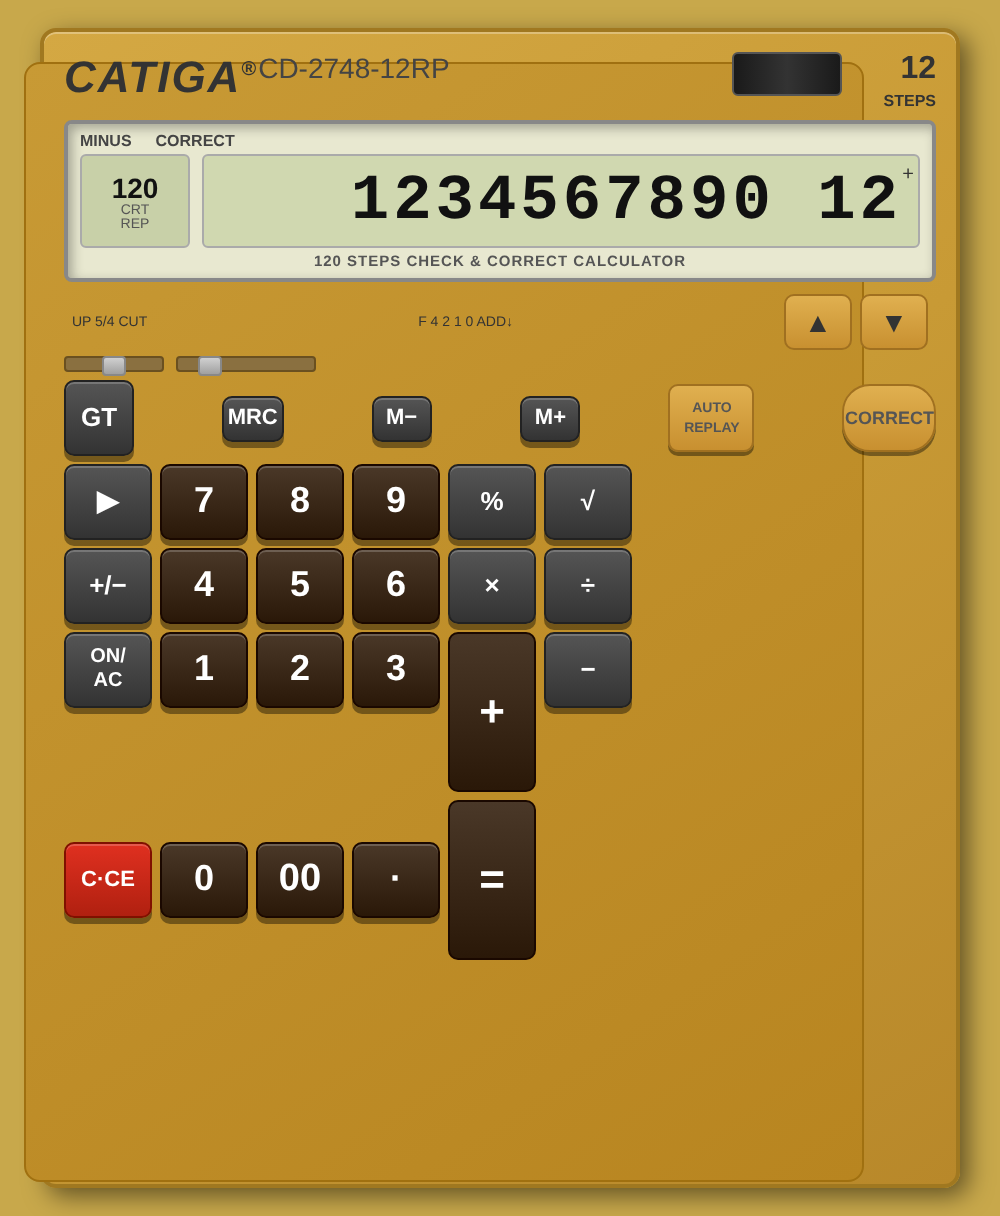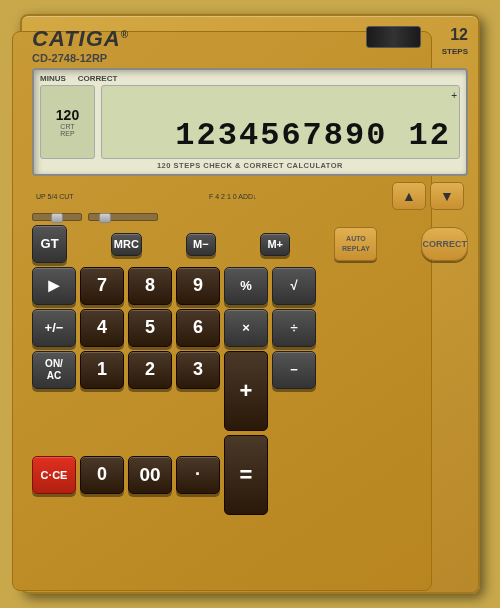--- a/index.html
+++ b/index.html
@@ -50,23 +50,23 @@
       letter-spacing: 1px;
       font-style: italic;
     }
 
     .brand-logo sup {
       font-size: 10px;
       font-style: normal;
     }
 
     .model-number {
-      font-size: 11px;
+      font-size: 14px;
       color: #444;
-      font-weight: bold;
+      font-weight: normal;
     }
 
     .solar-panel {
       width: 55px;
       height: 22px;
       background: linear-gradient(90deg, #1a1a1a, #333, #1a1a1a);
       border-radius: 3px;
       border: 1px solid #555;
     }
 
@@ -107,21 +107,20 @@
       justify-content: flex-end;
       position: relative;
     }
 
     .display-number-text {
       font-size: 32px;
       font-weight: 900;
       color: #111;
       font-family: 'Courier New', monospace;
       letter-spacing: 2px;
-      margin-top: 27px;
     }
 
     .display-plus {
       position: absolute;
       top: 4px;
       right: 2px;
       font-size: 10px;
       color: #333;
     }
 
@@ -345,21 +344,21 @@
 
     .header-row {
       display: flex;
       align-items: flex-start;
       justify-content: space-between;
       margin-bottom: 4px;
     }
 
     .brand-section {
       display: flex;
-      flex-direction: column;
+      flex-direction: row;
     }
 
     .right-section {
       display: flex;
       align-items: flex-start;
       gap: 21px;
     }
 
     .display-wrapper {
       display: flex;

